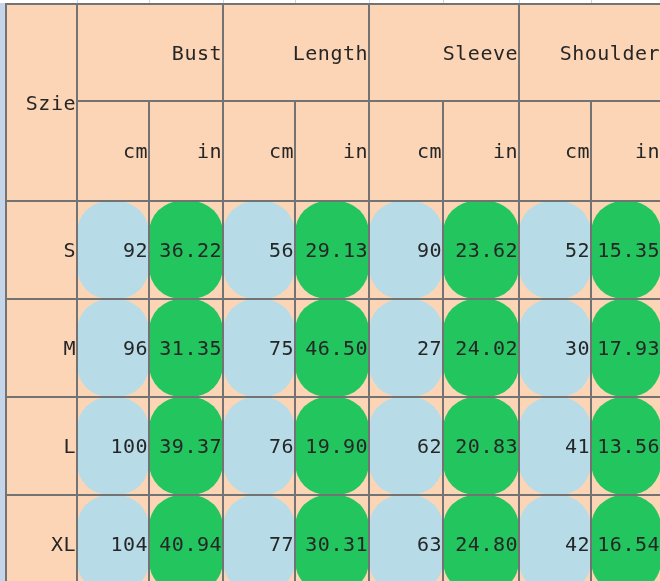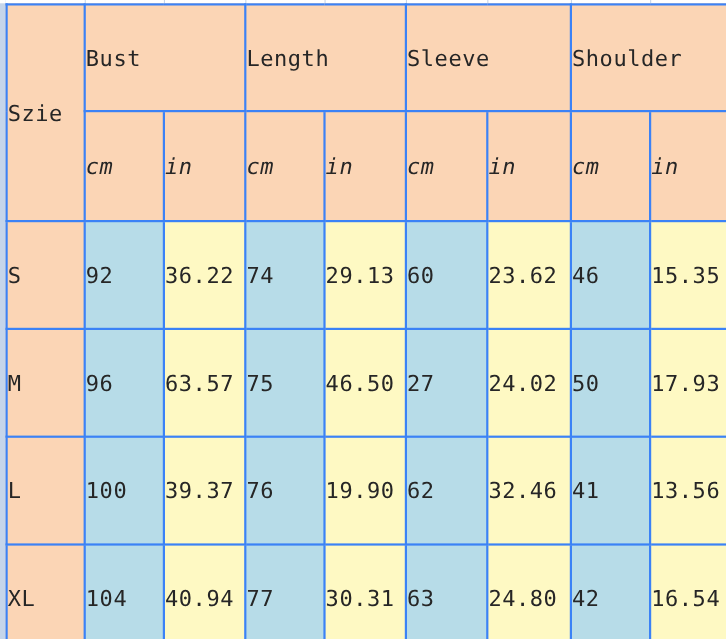--- a/index.html
+++ b/index.html
@@ -51,42 +51,42 @@
     position: absolute;
     left: 5px;
     top: 3px;
     width: 655px;
     border-collapse: collapse;
     table-layout: fixed;
     background: #fbd5b5;
   }
   #chart-table td,
   #chart-table th {
-    border: 2px solid #3b82f6;
+    border: 2px solid #737373;
     padding: 0;
     margin: 0;
-    text-align: left;
+    text-align: right;
     vertical-align: middle;
     font-weight: normal;
     font-size: 20px;
     color: #262626;
     letter-spacing: 0.5px;
   }
   
 
   .c-peach { background: #fbd5b5; }
   .c-blue  { background: #b7dce8; }
-  .c-gold  { background: #fef9c3; }
+  .c-gold  { background: #22c55e; }
 
   .size-cell      { width: 71px; height: 193px; font-size: 21px; }
   .group-head     { height: 95px; font-size: 22px; }
-  .unit-head      { height: 98px; font-size: 20px; font-style: italic; }
+  .unit-head      { height: 98px; font-size: 20px; }
   .data-row td    { height: 96px; }
   .size-label     { font-size: 21px; }
-  .val            { font-size: 21px; }
+  .val            { font-size: 21px; border-radius: 32px; }
 
   
   col.w-size { width: 71px; }
   col.w-cm   { width: 72px; }
   col.w-in   { width: 74px; }
   col.w-cm2  { width: 72px; }
   col.w-in2  { width: 74px; }
   col.w-cm3  { width: 74px; }
   col.w-in3  { width: 76px; }
   col.w-cm4  { width: 72px; }
@@ -138,46 +138,46 @@
         <th class="c-peach unit-head">in</th>
         <th class="c-peach unit-head">cm</th>
         <th class="c-peach unit-head">in</th>
       </tr>
     </thead>
     <tbody>
       <tr class="data-row">
         <td class="c-peach size-label">S</td>
         <td class="c-blue val">92</td>
         <td class="c-gold val">36.22</td>
-        <td class="c-blue val">74</td>
+        <td class="c-blue val">56</td>
         <td class="c-gold val">29.13</td>
-        <td class="c-blue val">60</td>
+        <td class="c-blue val">90</td>
         <td class="c-gold val">23.62</td>
-        <td class="c-blue val">46</td>
+        <td class="c-blue val">52</td>
         <td class="c-gold val">15.35</td>
       </tr>
       <tr class="data-row">
         <td class="c-peach size-label">M</td>
         <td class="c-blue val">96</td>
-        <td class="c-gold val">63.57</td>
+        <td class="c-gold val">31.35</td>
         <td class="c-blue val">75</td>
         <td class="c-gold val">46.50</td>
         <td class="c-blue val">27</td>
         <td class="c-gold val">24.02</td>
-        <td class="c-blue val">50</td>
+        <td class="c-blue val">30</td>
         <td class="c-gold val">17.93</td>
       </tr>
       <tr class="data-row">
         <td class="c-peach size-label">L</td>
         <td class="c-blue val">100</td>
         <td class="c-gold val">39.37</td>
         <td class="c-blue val">76</td>
         <td class="c-gold val">19.90</td>
         <td class="c-blue val">62</td>
-        <td class="c-gold val">32.46</td>
+        <td class="c-gold val">20.83</td>
         <td class="c-blue val">41</td>
         <td class="c-gold val">13.56</td>
       </tr>
       <tr class="data-row">
         <td class="c-peach size-label">XL</td>
         <td class="c-blue val">104</td>
         <td class="c-gold val">40.94</td>
         <td class="c-blue val">77</td>
         <td class="c-gold val">30.31</td>
         <td class="c-blue val">63</td>

